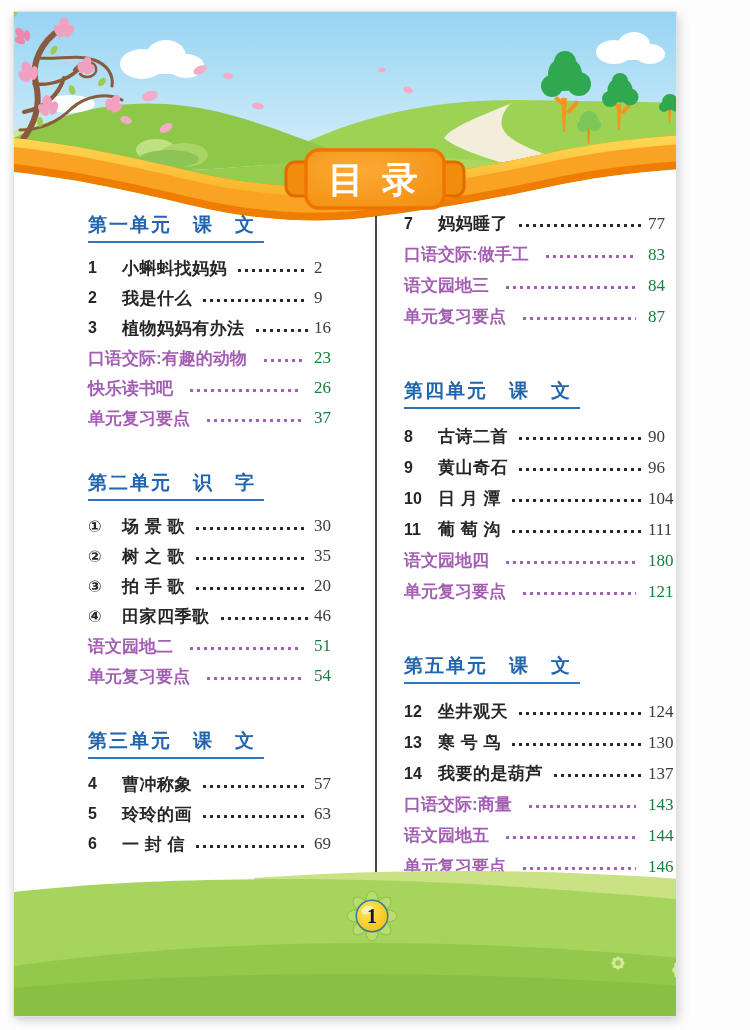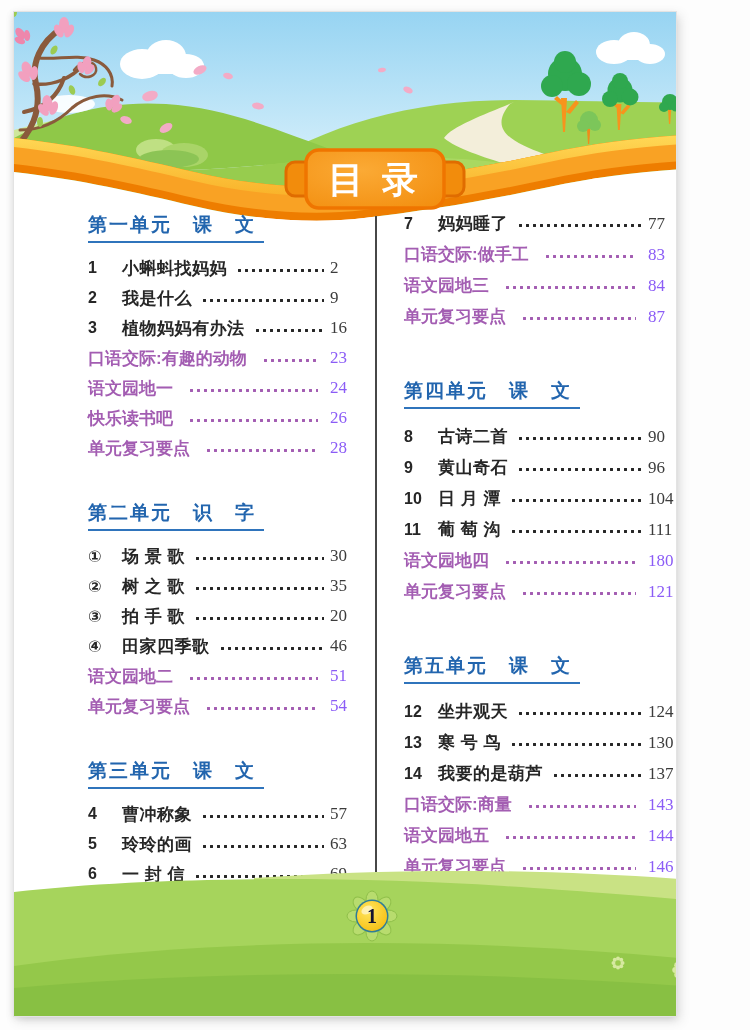--- a/index.html
+++ b/index.html
@@ -8,21 +8,21 @@
   .sheet{position:absolute;left:14px;top:12px;width:662px;height:1004px;background:#ffffff;
     box-shadow:0 0 0 1px #e3e3e3, 3px 4px 10px rgba(90,90,90,.25), -2px 2px 6px rgba(120,120,120,.15);
     overflow:hidden;}
   svg{display:block;}
   .hdr{position:absolute;top:0;left:0;}
   .ftr{position:absolute;bottom:0;left:0;}
 
   .toc{position:absolute;top:196px;left:0;width:722px;height:672px;display:flex;}
   .divider{position:absolute;left:361px;top:8px;height:656px;width:2px;background:#474747;}
   .col{box-sizing:border-box;}
-  .col-left{width:362px;padding:4px 18px 0 74px;}
+  .col-left{width:362px;padding:4px 34px 0 74px;}
   .col-right{width:360px;padding:0 60px 0 28px;}
 
   .block{}
   .col-left .block + .block{margin-top:37px;}
   .col-right .block + .block{margin-top:46px;}
 
   .heading{display:inline-block;color:#2265ae;font-weight:bold;font-size:19px;
     letter-spacing:2px;border-bottom:2px solid #2f74bc;padding:0 8px 3px 0;margin-bottom:10px;
     white-space:nowrap;}
   .col-right .heading{margin-bottom:12px;}
@@ -34,21 +34,21 @@
   .num{width:34px;flex:none;font-weight:bold;font-size:16px;}
   .title{flex:none;font-weight:bold;letter-spacing:.5px;}
   .row.extra .title{letter-spacing:0;}
   .dots{flex:1 1 auto;height:1em;margin:4px 6px 0 9px;
     background-image:radial-gradient(circle, currentColor 1.4px, transparent 1.7px);
     background-size:7px 9px;background-repeat:repeat-x;background-position:0 center;}
   .pg{flex:none;min-width:28px;text-align:left;font-family:"Liberation Serif","DejaVu Serif",serif;
     font-size:17px;}
   .row.lesson .pg{color:#3c3c3c;}
   .row.extra .pg{color:#b априori}
-  .row.extra .pg{color:#8b5cf6;}
+  .row.extra .pg{color:#15803d;}
 </style>
 </head>
 <body>
 
 <div class="photo">
   <div class="sheet">
 
     <svg class="hdr" width="722" height="230" viewBox="0 0 722 230">
       <defs>
         <linearGradient id="sky" x1="0" y1="0" x2="0" y2="1">
@@ -218,31 +218,27 @@
             </div><div class="row lesson">
               <span class="num">3</span>
               <span class="title">植物妈妈有办法</span>
               <span class="dots"></span>
               <span class="pg">16</span>
             </div><div class="row extra">
               <span class="title">口语交际:有趣的动物</span>
               <span class="dots"></span>
               <span class="pg">23</span>
             </div><div class="row extra">
-              <span class="title">语文园地一</span>
-              <span class="dots"></span>
-              <span class="pg">24</span>
-            </div><div class="row extra">
               <span class="title">快乐读书吧</span>
               <span class="dots"></span>
               <span class="pg">26</span>
             </div><div class="row extra">
               <span class="title">单元复习要点</span>
               <span class="dots"></span>
-              <span class="pg">28</span>
+              <span class="pg">37</span>
             </div></div>
           <div class="block"><div class="heading">第二单元　识　字</div><div></div><div class="row lesson">
               <span class="num">①</span>
               <span class="title">场 景 歌</span>
               <span class="dots"></span>
               <span class="pg">30</span>
             </div><div class="row lesson">
               <span class="num">②</span>
               <span class="title">树 之 歌</span>
               <span class="dots"></span>

